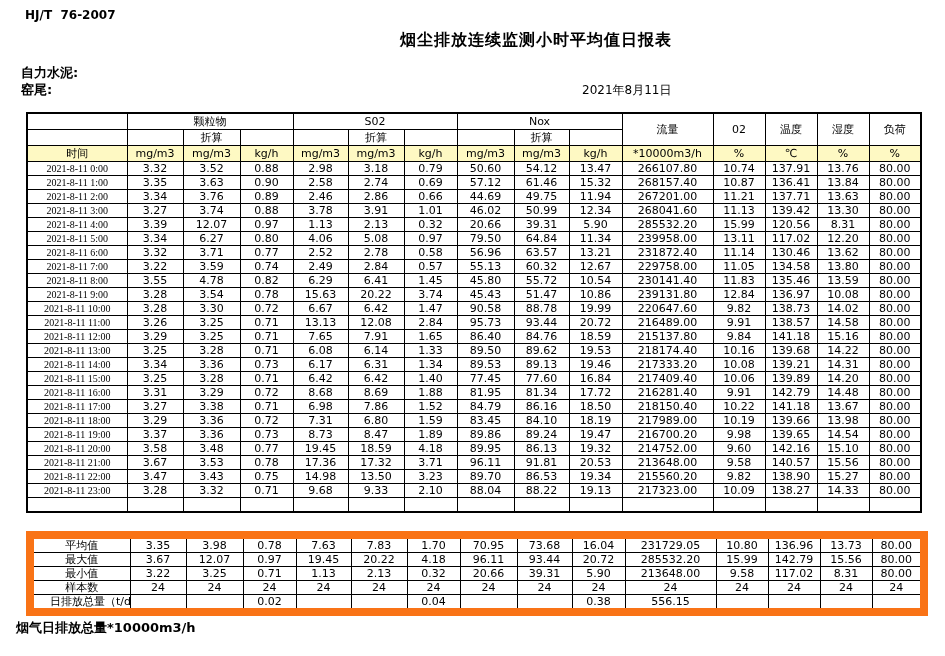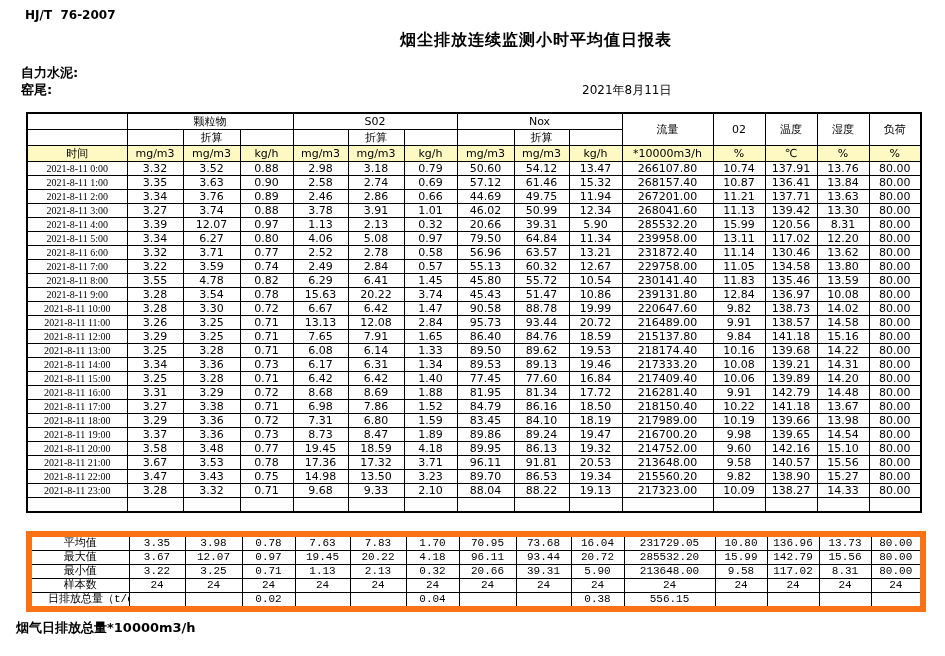--- a/index.html
+++ b/index.html
@@ -8,21 +8,21 @@
     font-family:"DejaVu Sans","Liberation Sans",sans-serif;color:#000;
     overflow:hidden;
   }
   .std{position:absolute;top:8px;left:25px;font-weight:bold;font-size:12px;white-space:pre;}
   .title{position:absolute;top:30px;left:0;width:672px;text-align:right;font-weight:bold;font-size:16px;letter-spacing:1px;}
   .company{position:absolute;top:64px;left:21px;font-weight:bold;font-size:13px;}
   .location{position:absolute;top:81px;left:21px;font-weight:bold;font-size:13px;}
   .date{position:absolute;top:82px;left:570px;font-size:12px;margin-left:12px;}
   table{border-collapse:collapse;table-layout:fixed;font-size:11px;}
   table.main{position:absolute;top:112px;left:26px;width:894px;border:2px solid #000;}
-  table.summary{position:absolute;top:531px;left:26px;width:894px;border:6px solid #f97316;font-family:Liberation Mono, monospace;}
+  table.summary{position:absolute;top:531px;left:26px;width:894px;border:8px solid #f97316;}
   th,td{
     border:1px solid #000;padding:0;text-align:center;vertical-align:middle;
     height:13px;line-height:13px;font-weight:normal;
     overflow:hidden;white-space:nowrap;font-size:11px;
   }
   thead th{height:15px;line-height:15px;}
   .green{background:#fef9c3;}
   td.time{font-size:10px;font-family:Liberation Serif, serif;}
   td.label-left{text-align:left;padding-left:16px;}
   .footnote{position:absolute;top:619px;left:16px;font-weight:bold;font-size:13px;}

